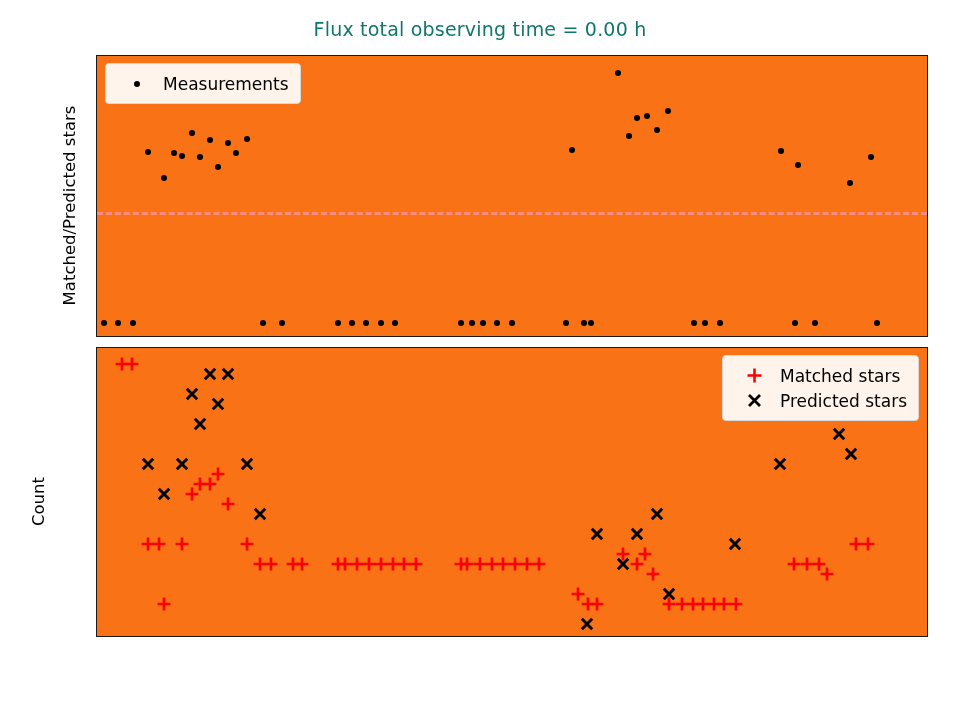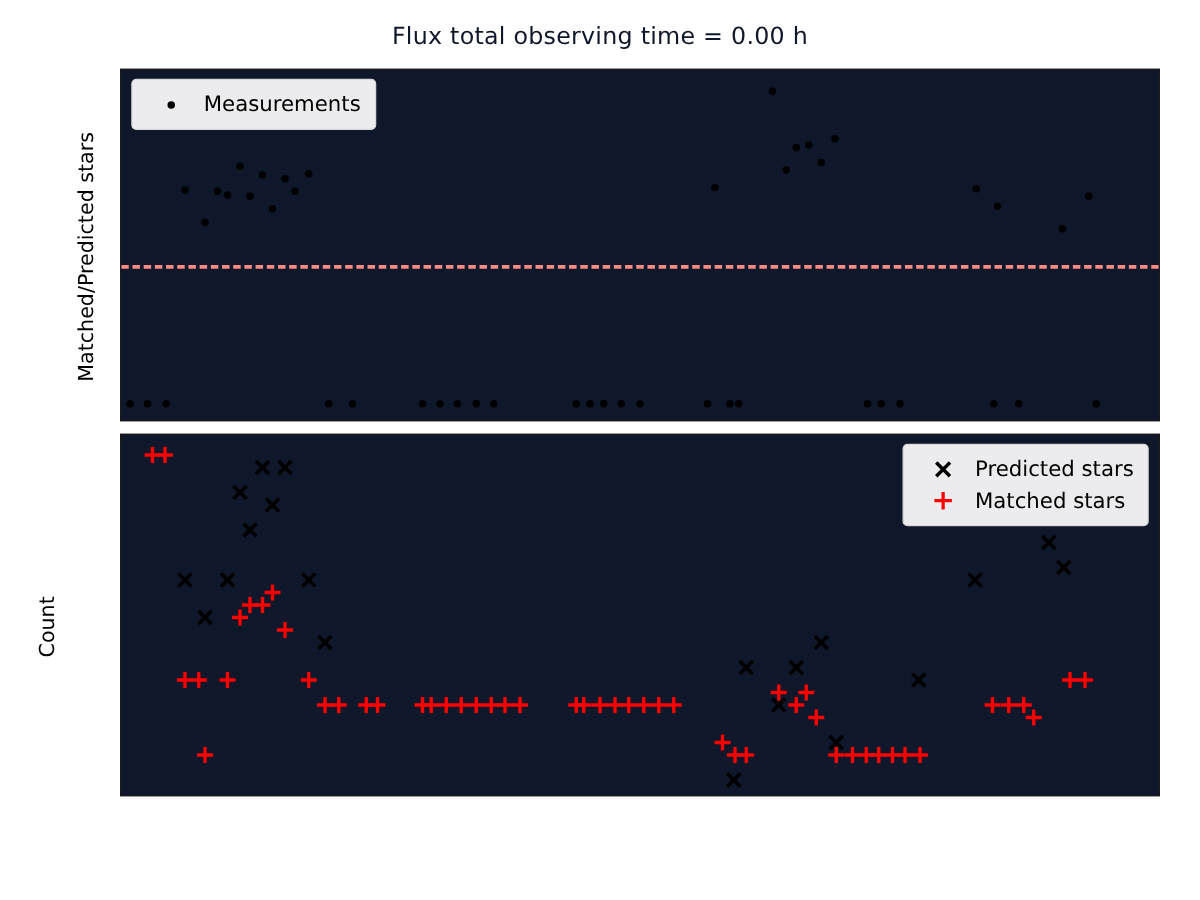--- a/index.html
+++ b/index.html
@@ -19,29 +19,29 @@
     height: 720px;
     background: #ffffff;
   }
   .fig-title {
     position: absolute;
     left: 0;
     top: 18px;
     width: 960px;
     text-align: center;
     font-size: 19px;
-    color: #0f172a;
+    color: #0f766e;
     letter-spacing: 0.2px;
   }
   
   .axes {
     position: absolute;
     box-sizing: border-box;
     border: 1.6px solid #1a1a1a;
-    background: #0f172a;
+    background: #f97316;
     overflow: hidden;
   }
   #axes-top {
     left: 96px;
     top: 55px;
     width: 832px;
     height: 282px;
   }
   #axes-bottom {
     left: 96px;
@@ -696,30 +696,30 @@
         </div>
         <div class="xtick-group" style="left: 814.038px;">
           <div class="tick-x"></div>
         </div>
       </div>
 
     <div class="legend" id="legend-bottom">
       <div class="legend-row">
         <span class="legend-handle">
           <svg width="17" height="17" viewBox="0 0 17 17">
+              <path d="M8.5 1.5 V15.5 M1.5 8.5 H15.5" stroke="#ff0000" stroke-width="2.6"></path>
+            </svg>
+        </span>
+        <span class="legend-text">Matched stars</span>
+      </div>
+      <div class="legend-row">
+        <span class="legend-handle">
+          <svg width="17" height="17" viewBox="0 0 17 17">
               <path d="M3 3 L14 14 M14 3 L3 14" stroke="#000000" stroke-width="2.8"></path>
             </svg>
         </span>
         <span class="legend-text">Predicted stars</span>
-      </div>
-      <div class="legend-row">
-        <span class="legend-handle">
-          <svg width="17" height="17" viewBox="0 0 17 17">
-              <path d="M8.5 1.5 V15.5 M1.5 8.5 H15.5" stroke="#ff0000" stroke-width="2.6"></path>
-            </svg>
-        </span>
-        <span class="legend-text">Matched stars</span>
       </div>
     </div>
   </div>
   <div class="ylabel" id="ylabel-bottom">Count</div>
 
 </div>
 
 </body></html>

